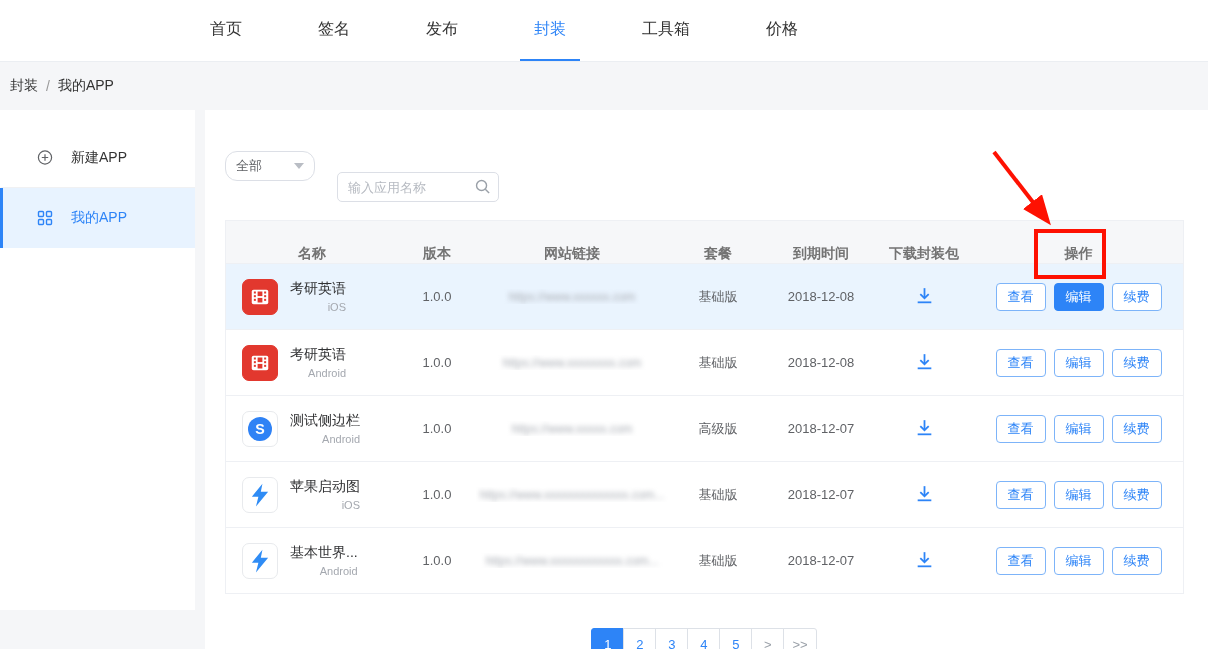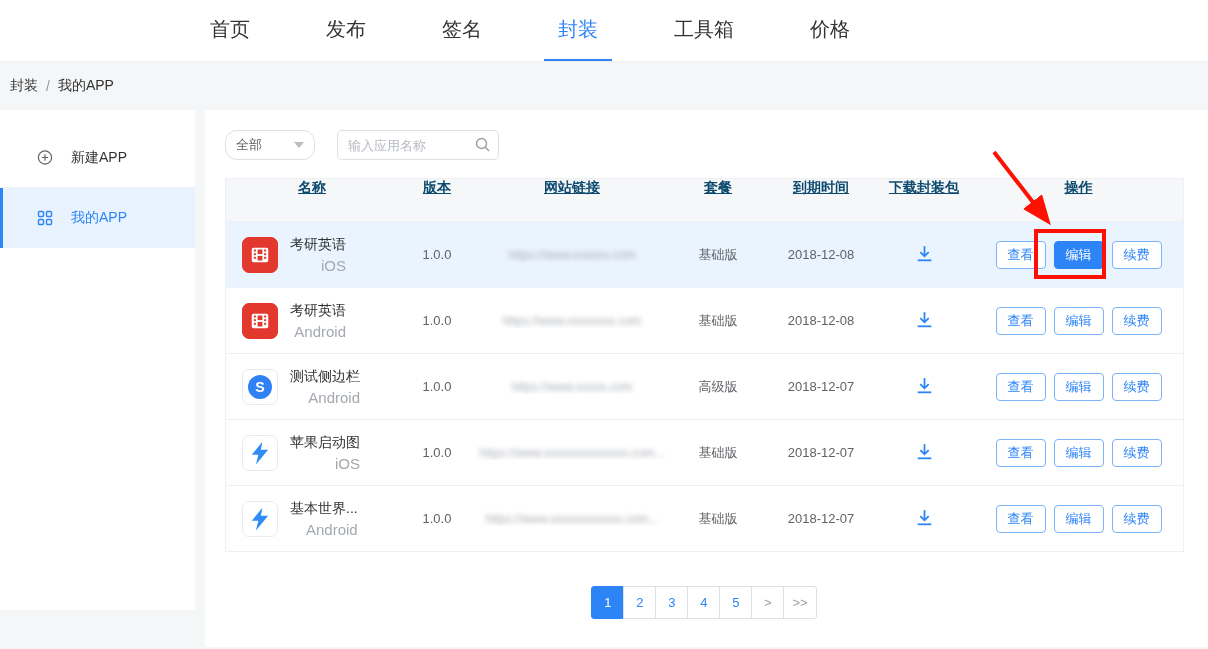--- a/index.html
+++ b/index.html
@@ -3,21 +3,21 @@
 <meta charset="utf-8">
 <style>
   * { margin:0; padding:0; box-sizing:border-box; }
   html,body { width:1208px; height:649px; overflow:hidden;
     font-family:"Liberation Sans","DejaVu Sans",sans-serif; background:#f5f6f8; }
 
   
   .topnav { height:62px; background:#fff; border-bottom:1px solid #ebeef2;
     display:flex; align-items:stretch; padding-left:196px; }
   .nav-item { display:flex; align-items:center; padding:0 14px; margin-right:48px;
-    font-size:20px; color:#333; cursor:pointer; border-bottom:2px solid transparent; }
+    font-size:16px; color:#333; cursor:pointer; border-bottom:2px solid transparent; }
   .nav-item.active { color:#2d84f7; border-bottom-color:#2d84f7; }
 
   
   .breadcrumb { height:48px; display:flex; align-items:center; padding-left:10px;
     font-size:14px; color:#333; }
   .breadcrumb .sep { color:#999; margin:0 8px; }
 
   
   .layout { display:flex; align-items:flex-start; }
   .sidebar { width:195px; background:#fff; height:500px; padding-top:18px; }
@@ -30,51 +30,51 @@
 
   .content { margin-left:10px; flex:1; background:#fff; min-height:533px; padding:20px 24px 28px 20px; }
 
   
   .filter-row { display:flex; align-items:center; gap:22px; margin-bottom:18px; }
   .select { width:90px; height:30px; border:1px solid #dcdfe6; border-radius:12px;
     display:flex; align-items:center; justify-content:space-between; padding:0 10px;
     font-size:13px; color:#606266; cursor:pointer; background:#fff; }
   .caret { width:0; height:0; border-left:5px solid transparent; border-right:5px solid transparent;
     border-top:6px solid #b9bdc4; }
-  .search-wrap { position:relative; }
+  .search-wrap { position:relative;margin-top:42px; }
   .search-wrap input { width:162px; height:30px; border:1px solid #dcdfe6; border-radius:5px;
     padding:0 30px 0 10px; font-size:13px; color:#333; outline:none;
     font-family:"Liberation Sans","DejaVu Sans",sans-serif; }
   .search-wrap input::placeholder { color:#b6bac1; }
   .search-icon { position:absolute; right:8px; top:6px; }
 
   
   .table { border:1px solid #eef0f4; }
-  .thead { display:flex; background:#f6f7f9; height:42px; align-items:flex-start;
-    font-size:14px; font-weight:bold; color:#0c4a6e;text-decoration:underline; }
+  .thead { display:flex; background:#f6f7f9; height:42px; align-items:flex-end;
+    font-size:14px; font-weight:bold; color:#737373; }
   .trow { display:flex; height:66px; align-items:center; border-top:1px solid #eef0f4;
     font-size:13px; color:#606266; background:#fff; }
   .trow.hl { background:#eaf4fe; }
   .cell { text-align:center; }
   .c-name { width:172px; display:flex; align-items:center; gap:12px; padding-left:16px; text-align:right; }
   .thead .c-name { display:block; text-align:center; padding-left:0; }
   .c-ver  { width:78px; }
   .c-url  { width:192px; overflow:hidden; }
   .c-plan { width:100px; }
   .c-date { width:106px; }
   .c-dl   { width:100px; }
   .c-act  { flex:1; display:flex; justify-content:center; gap:8px; align-items:center; }
   .thead .c-act { display:block; }
 
   .appicon { width:36px; height:36px; border-radius:7px; flex:0 0 36px;
     display:flex; align-items:center; justify-content:center; background:#fff;
     border:1px solid #e8eaed; }
   .appicon.film { background:#e2382e; border-color:#e2382e; }
   .nm .n1 { font-size:14px; color:#303133; margin-bottom:3px; white-space:nowrap; }
-  .nm .n2 { font-size:15px; color:#a4a8af; }
+  .nm .n2 { font-size:11px; color:#a4a8af; }
 
   .blur-url { color:#a9adb4; filter:blur(2.5px); white-space:nowrap; font-size:12px; }
 
   .dl-btn { display:inline-flex; cursor:pointer; }
 
   .btn { height:28px; padding:0 11px; font-size:13px; border-radius:4px;
     border:1px solid #7db4f9; background:#fff; color:#2d84f7; cursor:pointer;
     font-family:"Liberation Sans","DejaVu Sans",sans-serif; }
   .btn.primary { background:#2d84f7; color:#fff; border-color:#2d84f7; }
 
@@ -91,22 +91,22 @@
   
   .annot-svg { position:absolute; left:0; top:0; pointer-events:none; z-index:60; }
   .annot-box { position:absolute; left:1034px; top:229px; width:72px; height:50px;
     border:4px solid #fe1102; z-index:55; pointer-events:none; }
 </style>
 </head>
 <body>
 
 <header class="topnav">
   <div class="nav-item">首页</div>
+  <div class="nav-item">签名</div>
   <div class="nav-item">发布</div>
-  <div class="nav-item">签名</div>
   <div class="nav-item active">封装</div>
   <div class="nav-item">工具箱</div>
   <div class="nav-item">价格</div>
 </header>
 
 <div class="breadcrumb">
   <span>封装</span>
   <span class="sep">/</span>
   <span>我的APP</span>
 </div>

